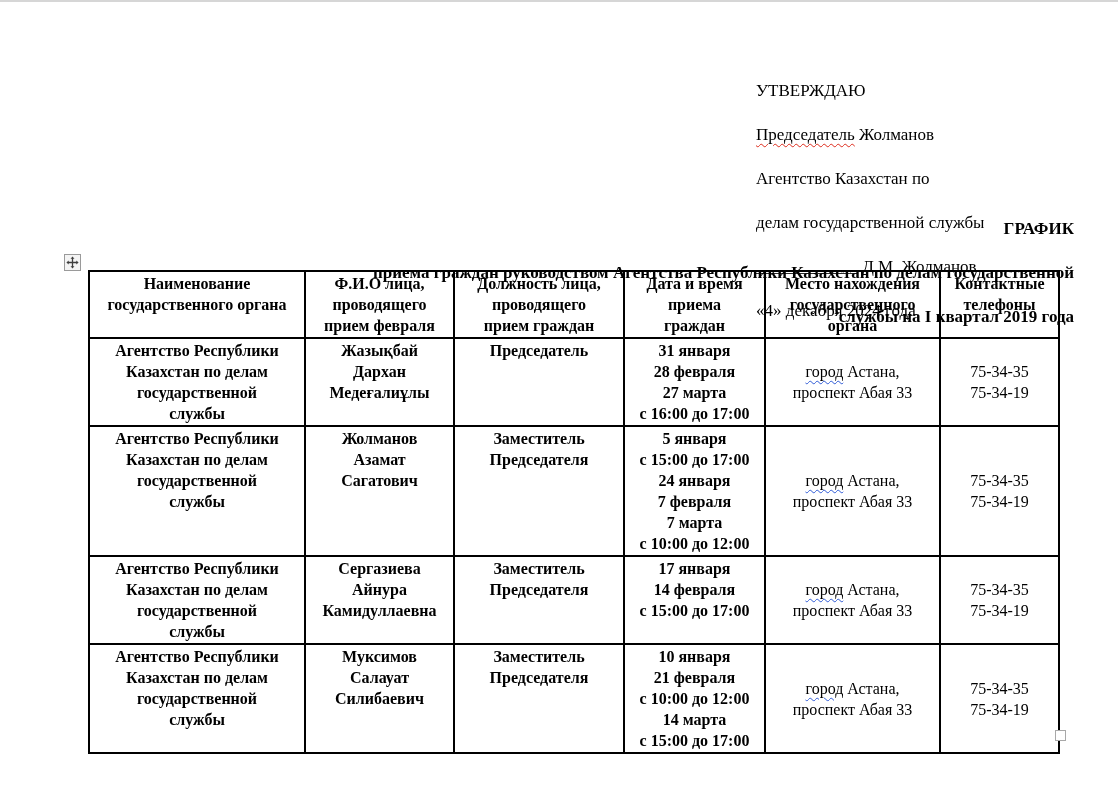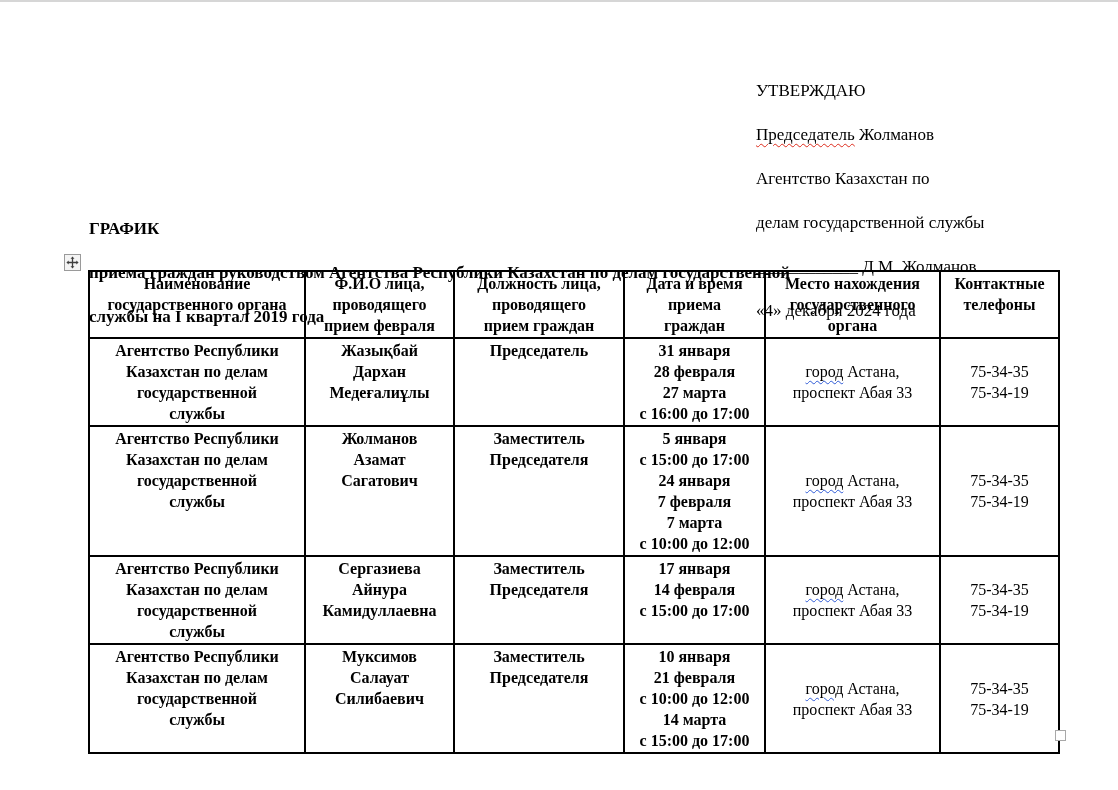--- a/index.html
+++ b/index.html
@@ -22,23 +22,23 @@
     top: 56px;
     left: 756px;
     width: 352px;
     font-size: 17px;
     line-height: 22px;
     white-space: pre-line;
   }
   .doc-title {
     position: absolute;
     top: 194px;
-    left: 89px;
+    left: 72px;
     width: 1002px;
-    text-align: left;
+    text-align: right;
     font-weight: bold;
     font-size: 17px;
     line-height: 22px;
     white-space: pre-line;
   }
   .sp-red {
     text-decoration: underline wavy #dd2b1c;
     text-decoration-thickness: 1px;
     text-underline-offset: 3px;
   }

